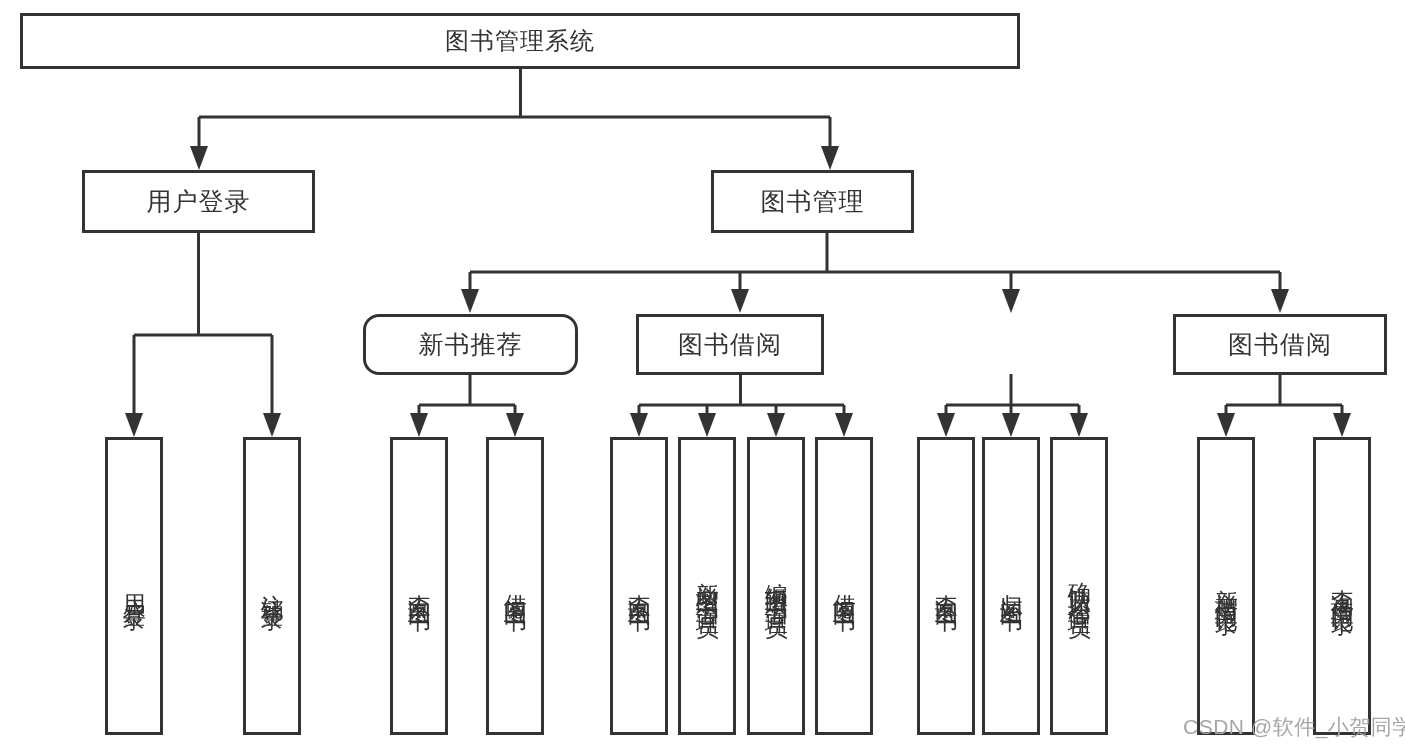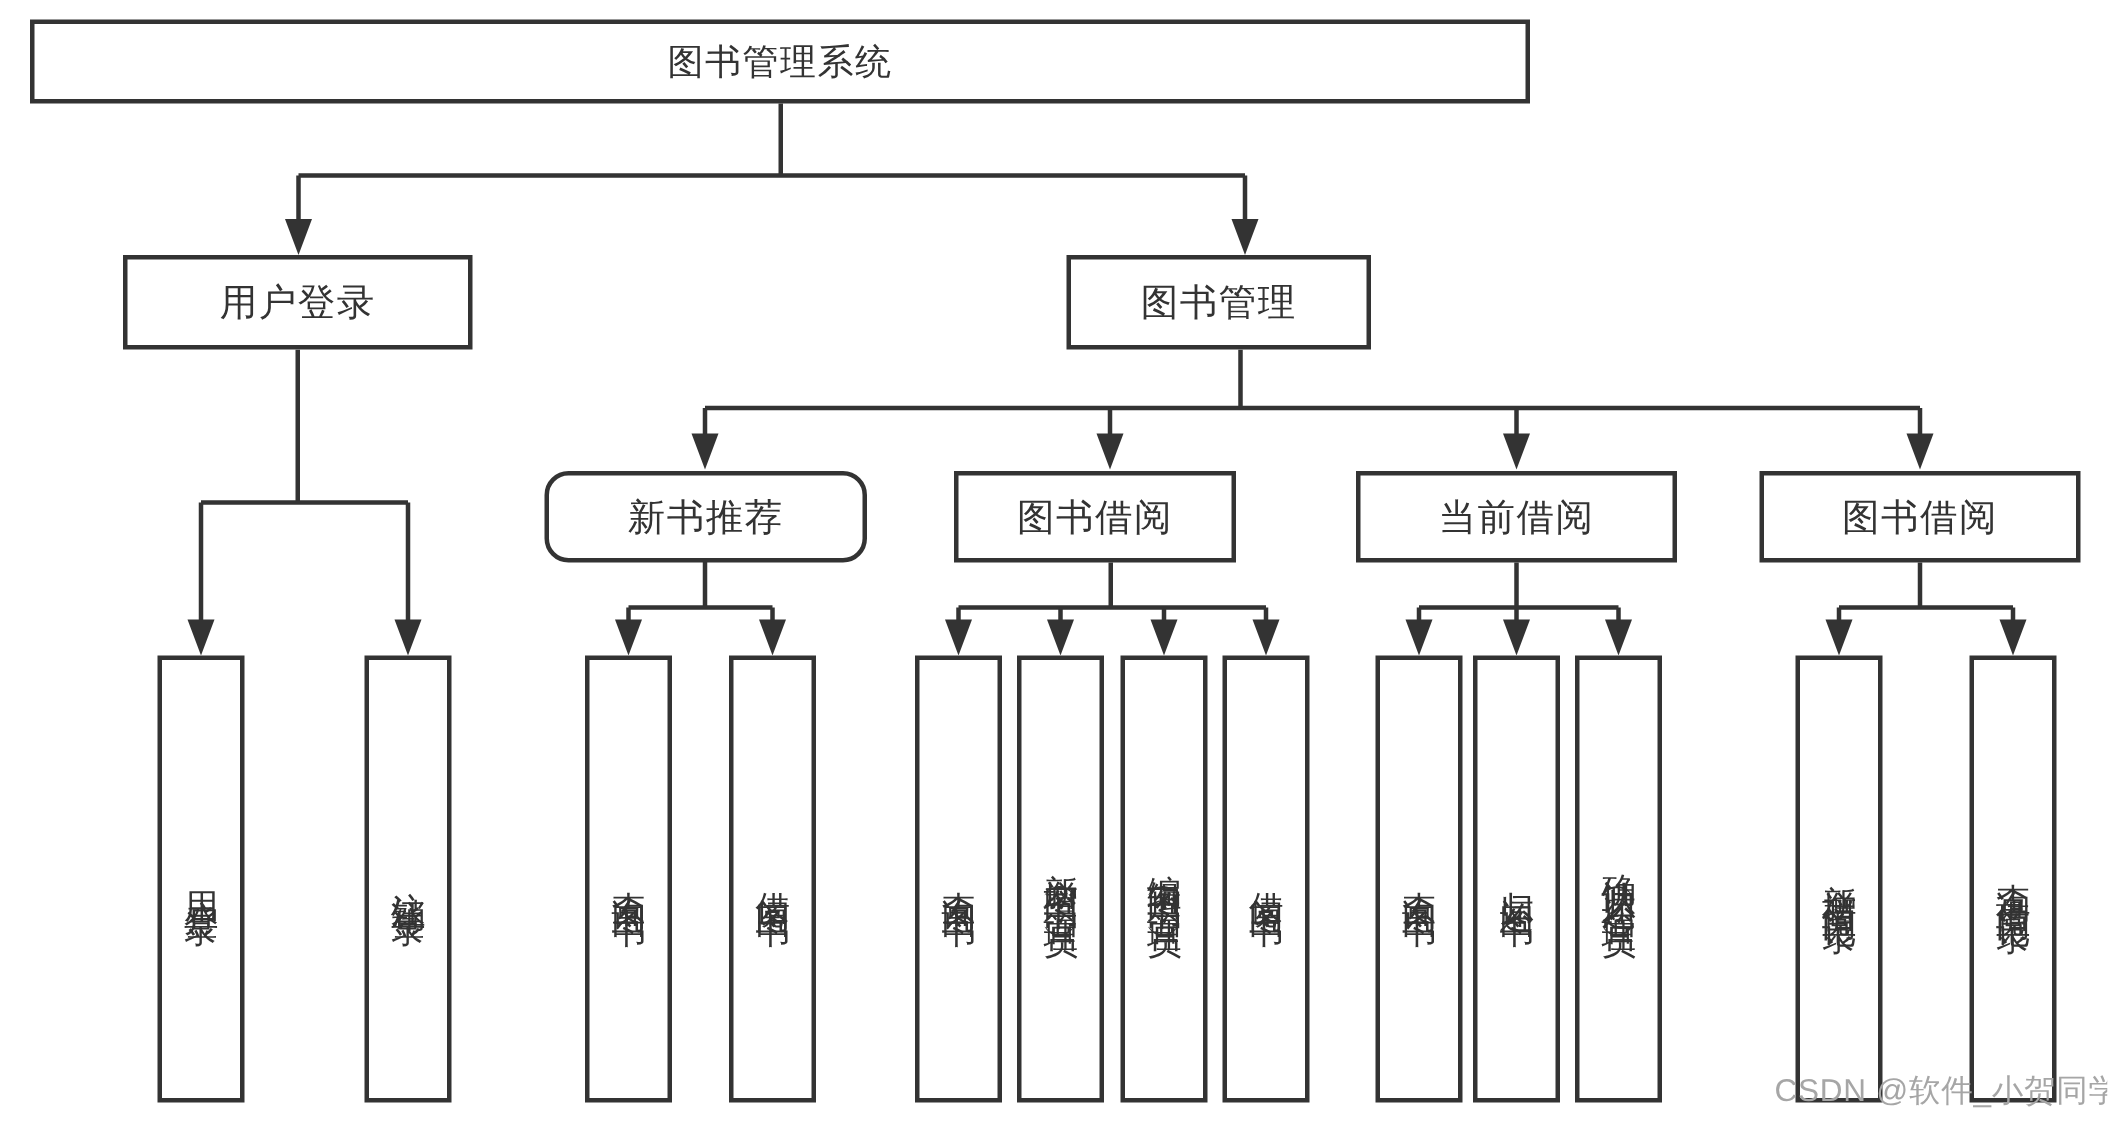--- a/index.html
+++ b/index.html
@@ -111,23 +111,20 @@
   <div class="node h" style="left:711px;top:170px;width:203px;height:63px;">
     <span>图书管理</span>
   </div>
 
   <div class="node h" style="left:363px;top:314px;width:215px;height:61px;border-radius:16px;">
     <span>新书推荐</span>
   </div>
   <div class="node h" style="left:636px;top:314px;width:188px;height:61px;">
     <span>图书借阅</span>
   </div>
-  <div class="node h" style="left:904px;top:314px;width:214px;height:61px;">
-    <span>当前借阅</span>
-  </div>
   <div class="node h" style="left:1173px;top:314px;width:214px;height:61px;">
     <span>图书借阅</span>
   </div>
 
   <div class="node v" style="left:105px;top:437px;width:58px;height:298px;">
     <span>用户登录</span>
   </div>
   <div class="node v" style="left:243px;top:437px;width:58px;height:298px;">
     <span>注销登录</span>
   </div>

